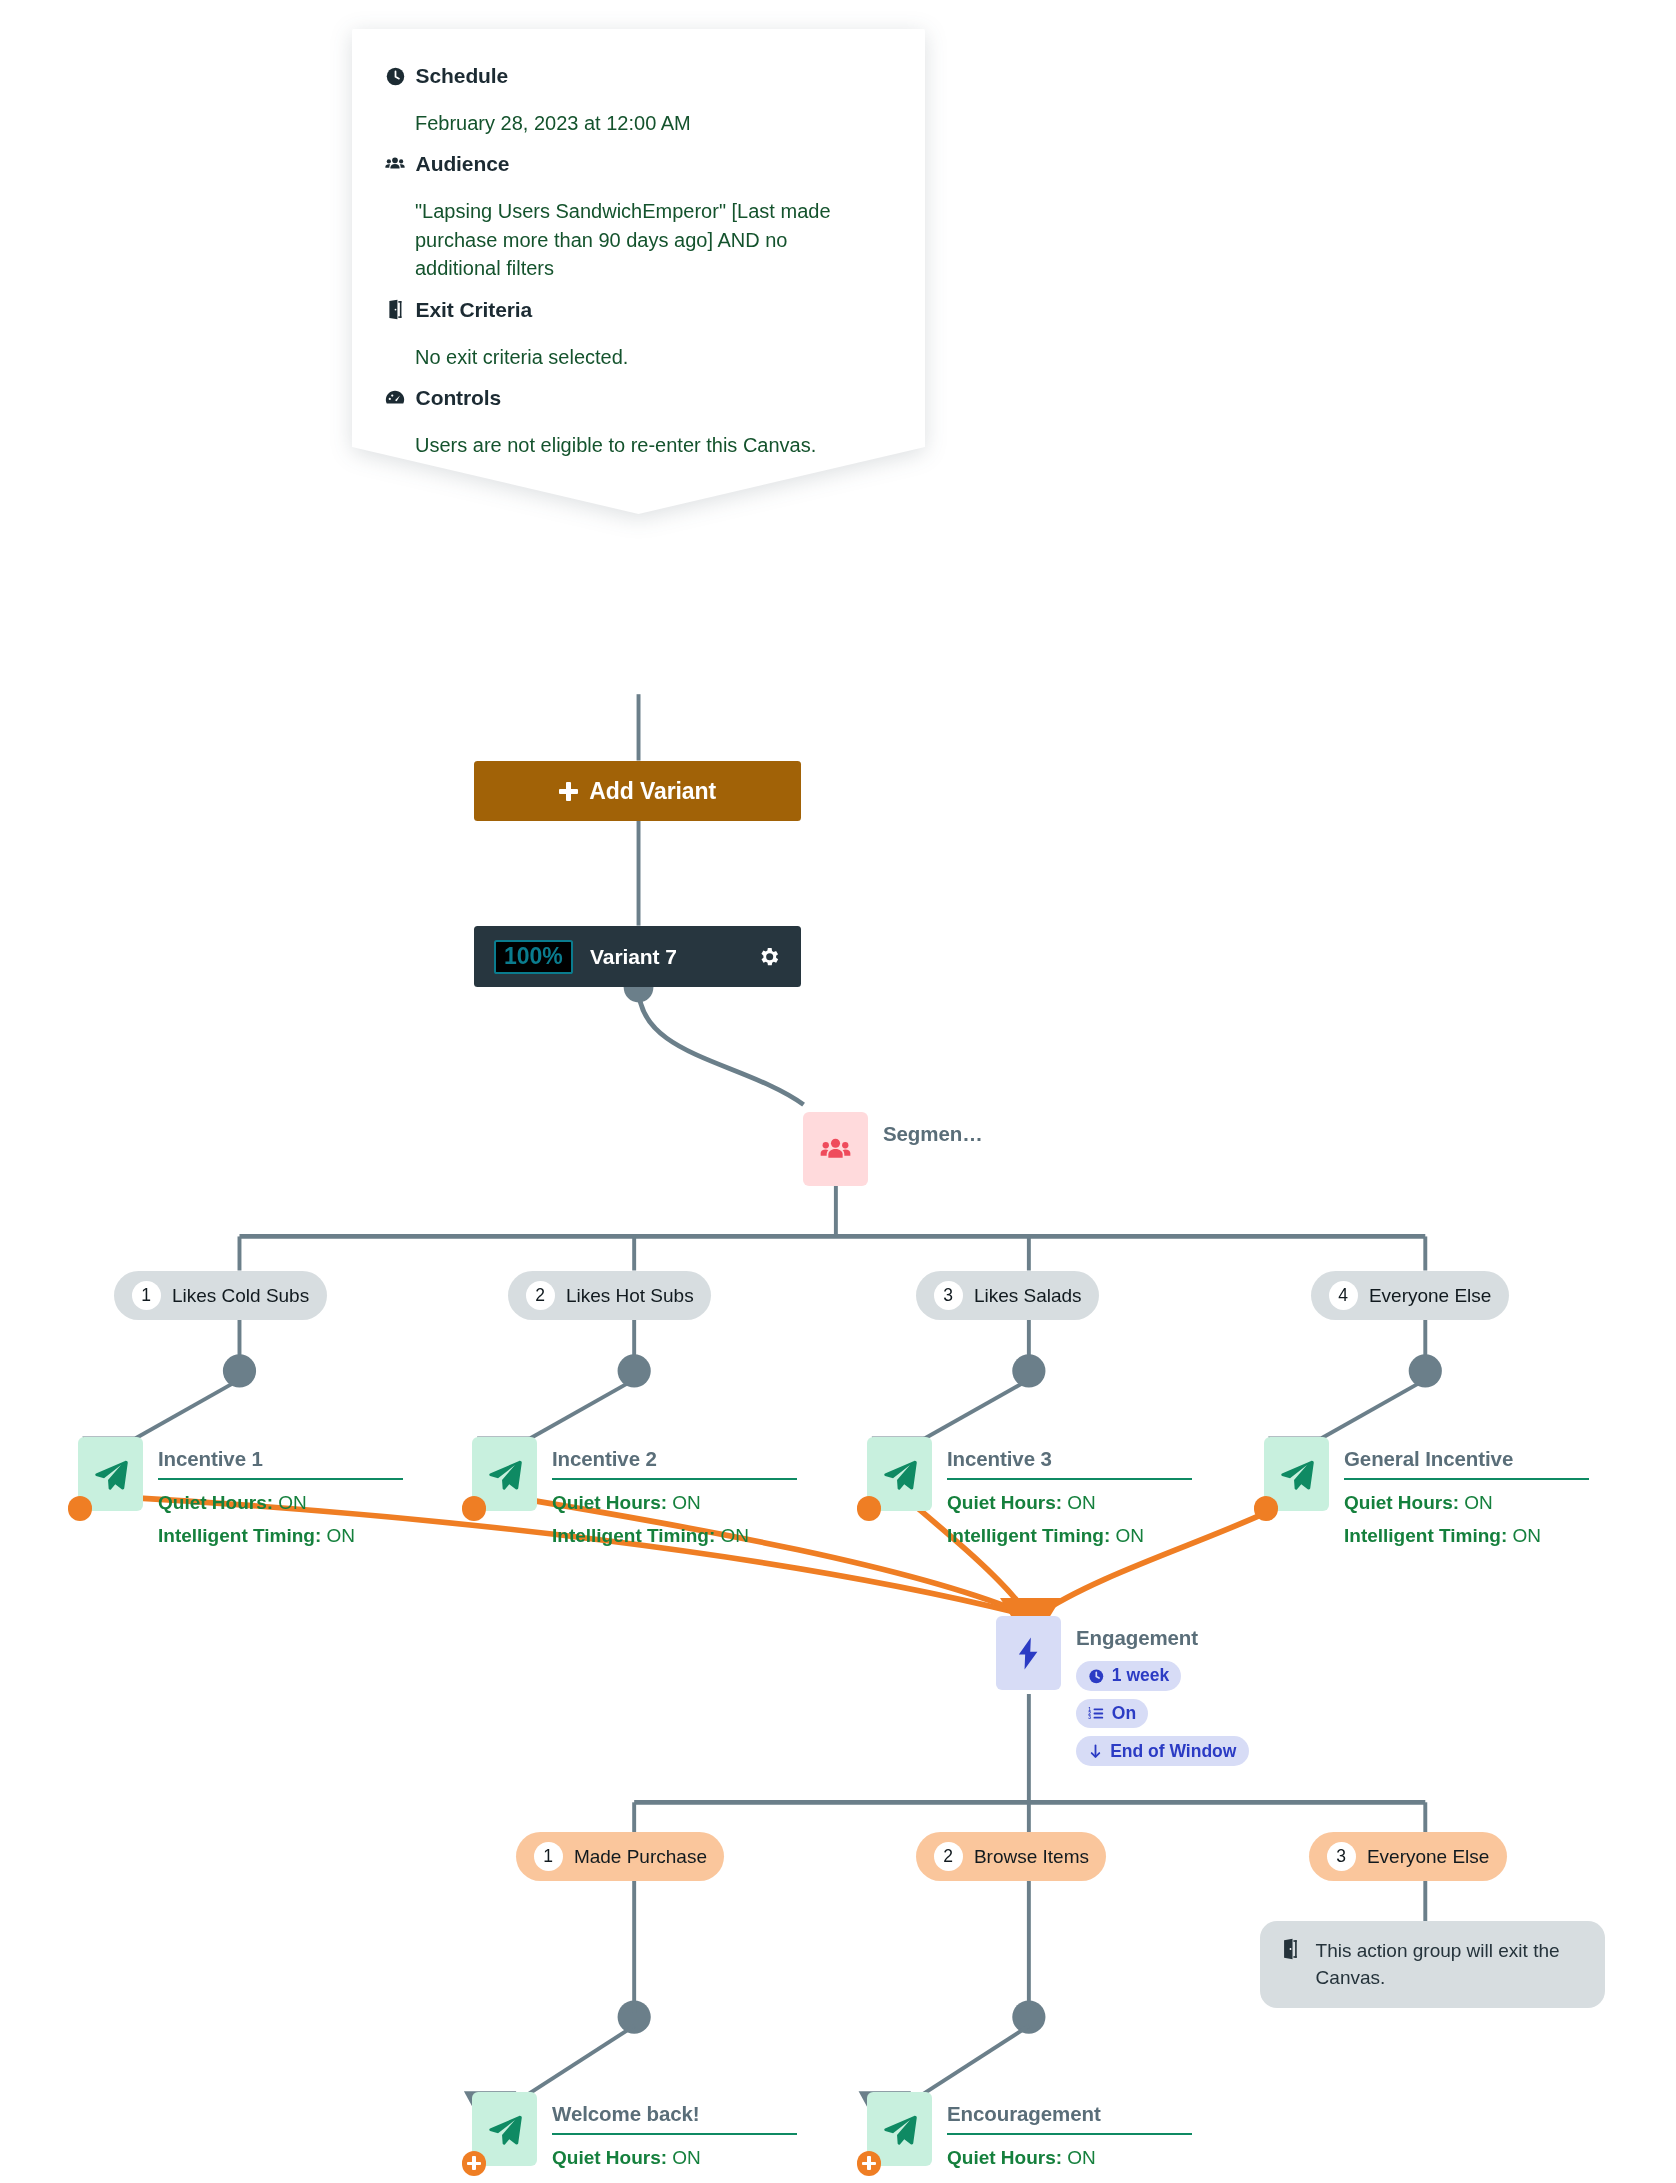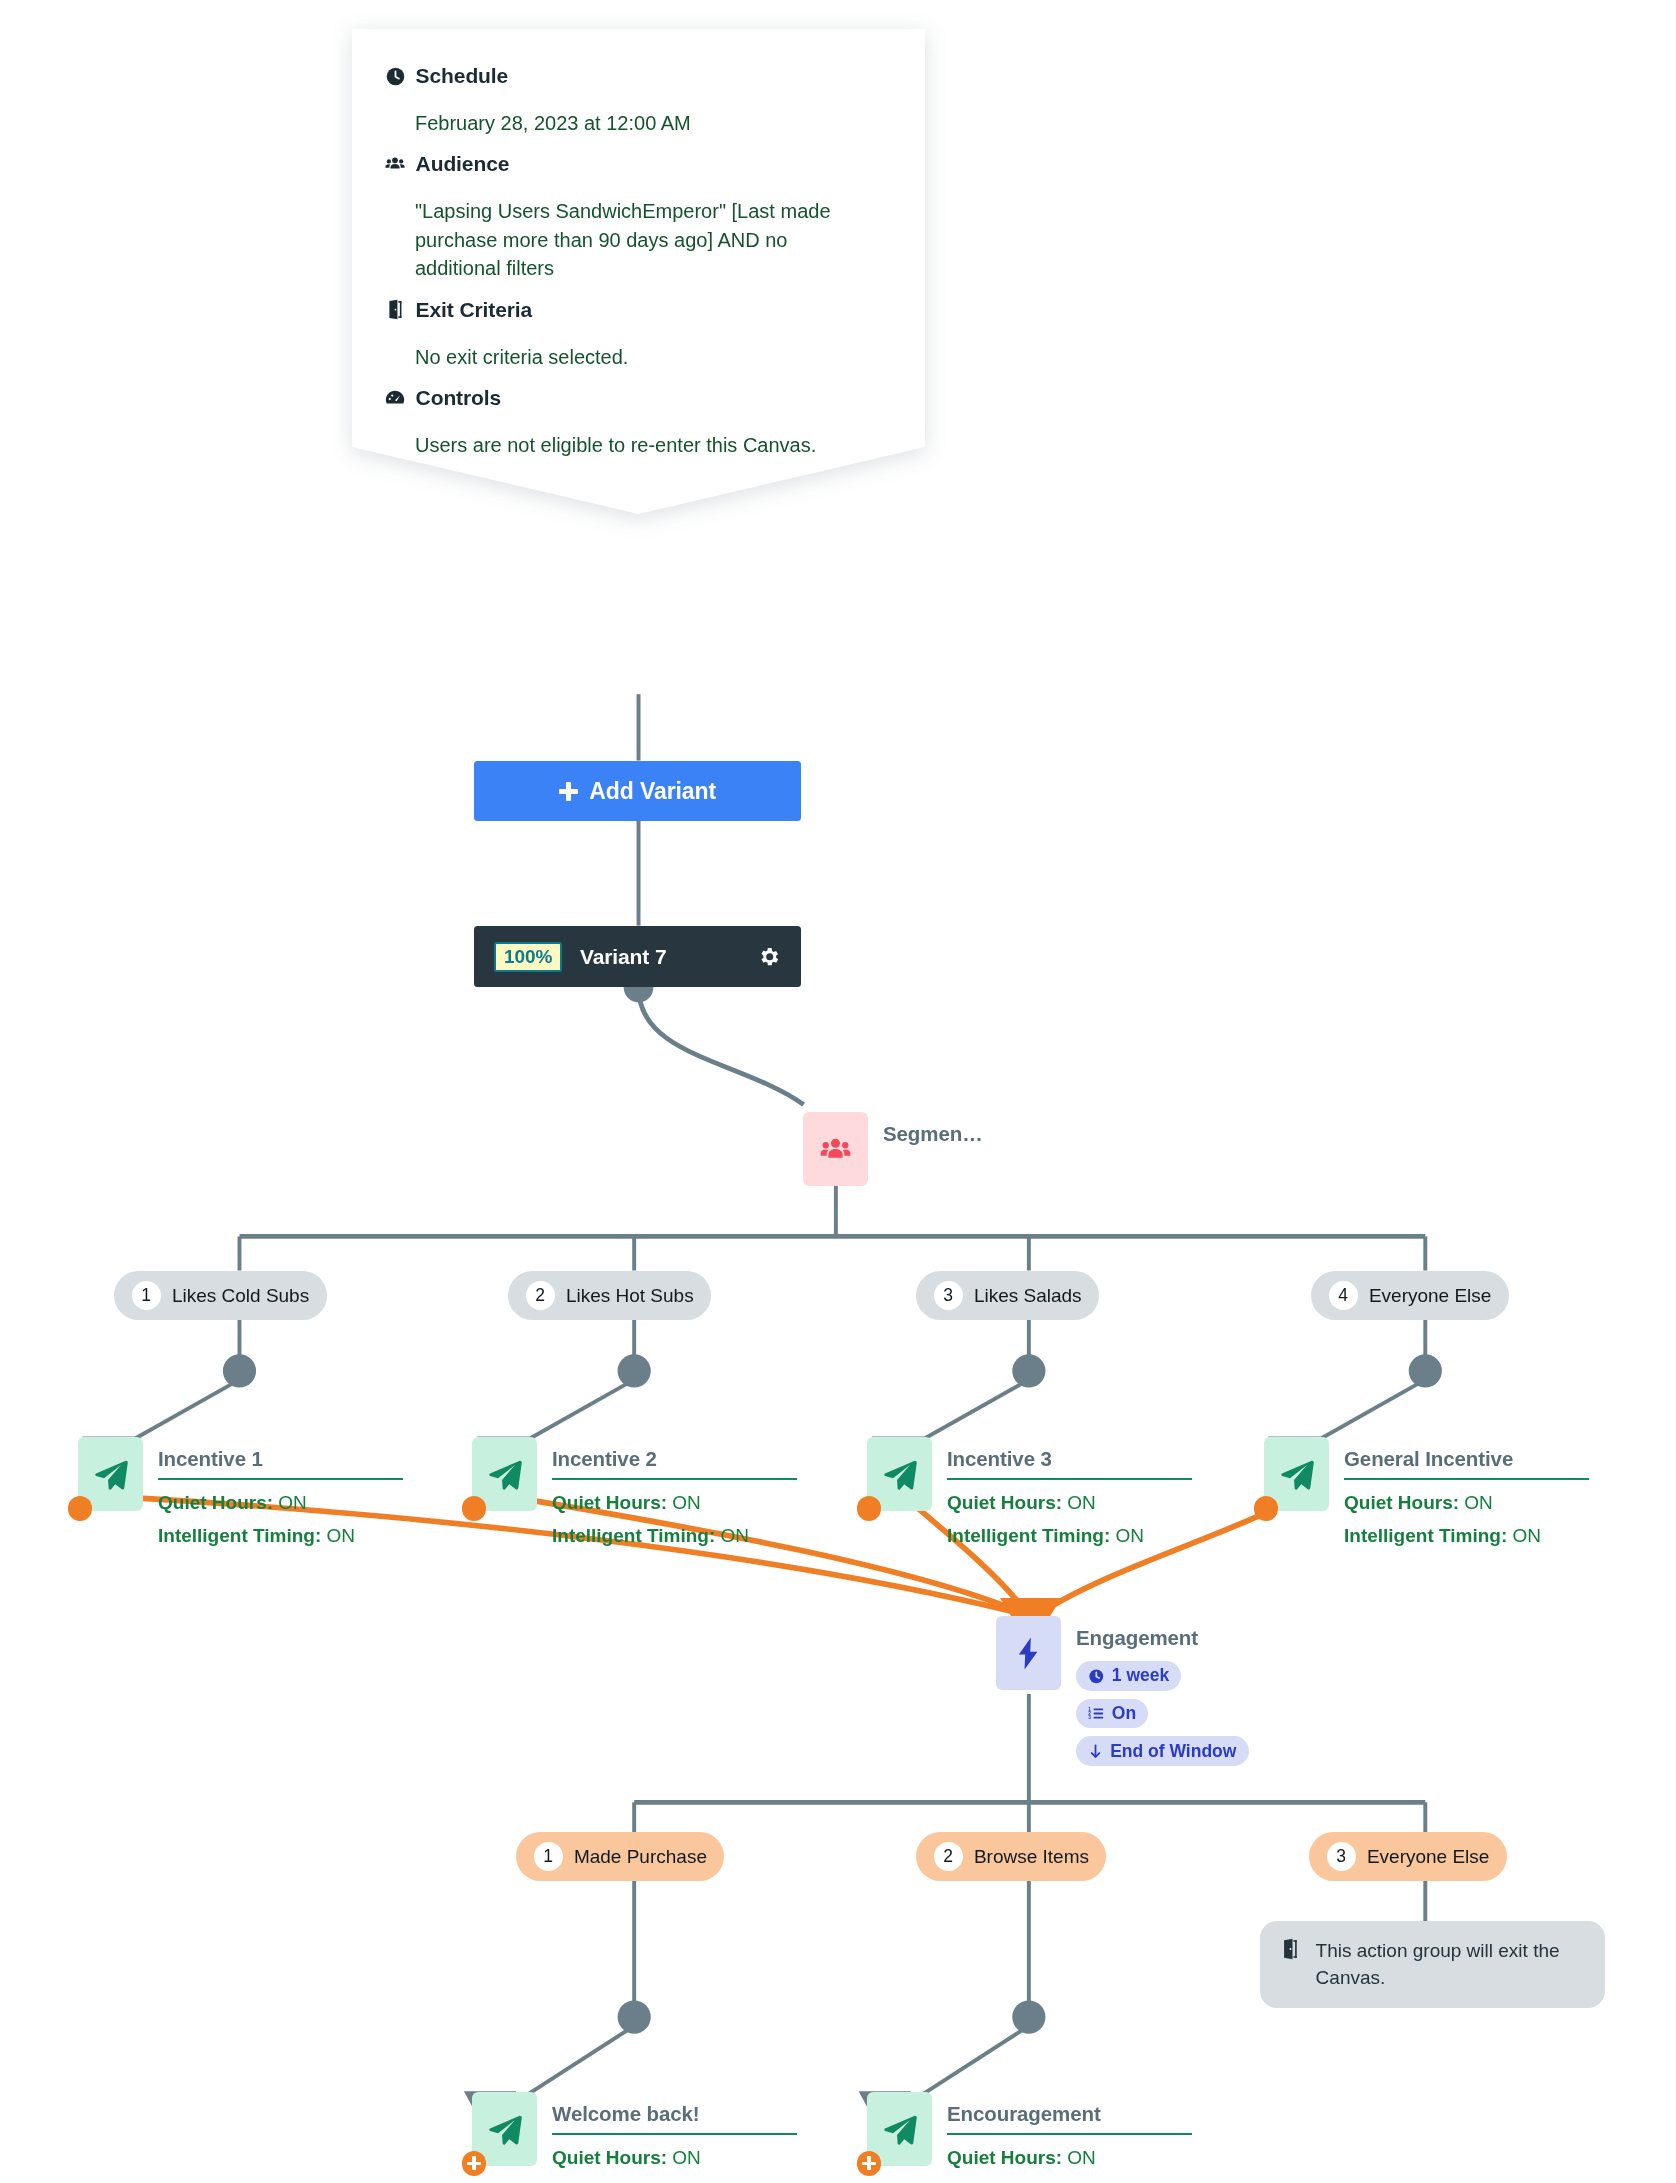--- a/index.html
+++ b/index.html
@@ -58,42 +58,42 @@
   .rule-label{font-size:21px;font-weight:700;color:#1c2b33;letter-spacing:-0.1px;}
   .rule-text{
     font-size:20px;line-height:1.42;color:#14532d;font-weight:400;
     padding-left:31px;margin-top:21px;max-width:454px;
   }
 
   
   .add-variant{
     position:absolute;left:474px;top:761px;
     width:327px;height:60px;
-    background:#3b82f6;
+    background:#a16207;
     border-radius:3.5px;
     display:flex;align-items:center;justify-content:center;gap:11.4px;
     color:#ffffff;font-size:23px;font-weight:700;letter-spacing:-0.1px;
     cursor:pointer;
   }
   .plus{position:relative;width:19px;height:19px;flex:0 0 19px;}
   .plus:before,.plus:after{content:"";position:absolute;background:#fff;border-radius:0.9px;}
   .plus:before{left:0;top:7px;width:19px;height:5.2px;}
   .plus:after{left:7px;top:0;width:5.2px;height:19px;}
 
   
   .variant-bar{
     position:absolute;left:474px;top:926px;
     width:327px;height:61px;
     background:#27363f;border-radius:3.5px;
     display:flex;align-items:center;padding:0 20px;gap:17.5px;
     box-sizing:border-box;cursor:pointer;
   }
   .variant-pct{
-    background:#fef9c3;color:#0a7c8e;border:2.2px solid #0a7c8e;border-radius:2.6px;
-    font-size:19px;font-weight:700;padding:3.5px 7.9px;line-height:1;
+    background:#000000;color:#0a7c8e;border:2.2px solid #0a7c8e;border-radius:2.6px;
+    font-size:23px;font-weight:700;padding:3.5px 7.9px;line-height:1;
   }
   .variant-name{color:#ffffff;font-size:21px;font-weight:700;flex:1;letter-spacing:-0.1px;}
   .gear{width:23.6px;height:23.6px;flex:0 0 23.6px;cursor:pointer;}
 
   
   .node{position:absolute;display:flex;align-items:flex-start;gap:15px;}
   .tile{
     width:65px;height:74px;border-radius:6.1px;flex:0 0 65px;
     display:flex;align-items:center;justify-content:center;position:relative;
   }

